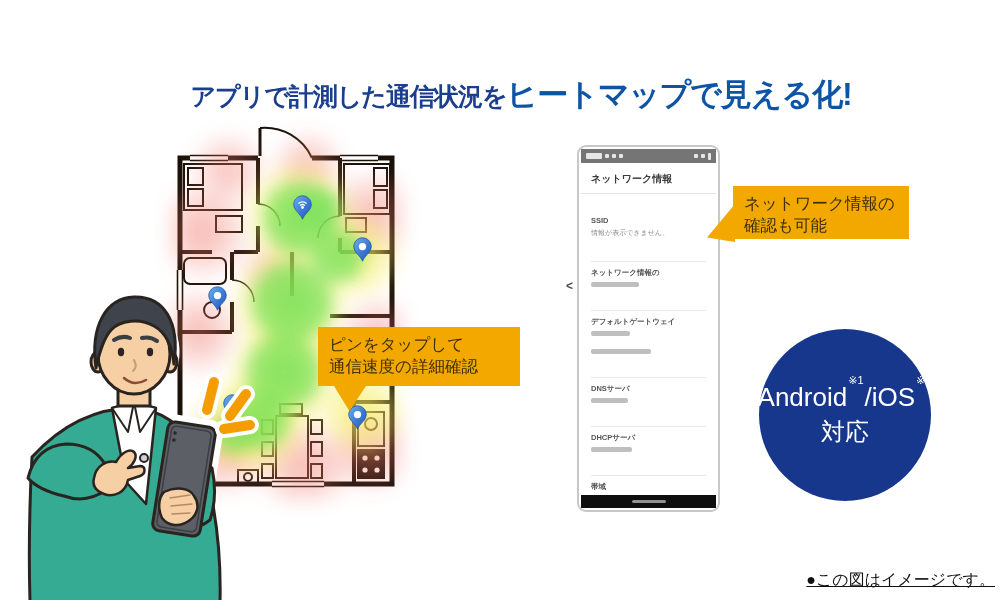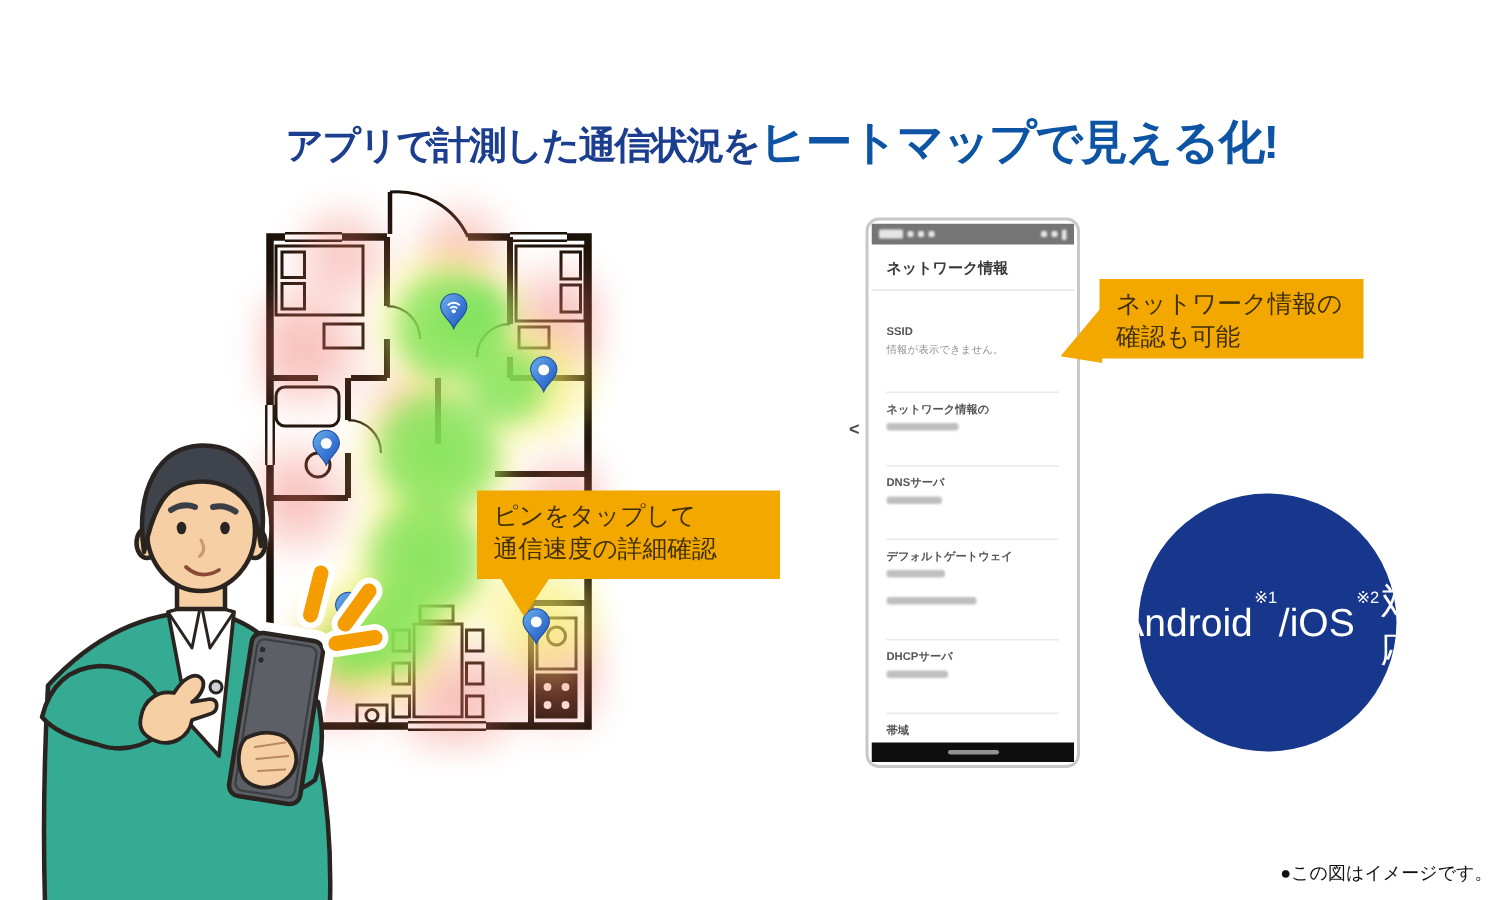--- a/index.html
+++ b/index.html
@@ -75,27 +75,27 @@
   .f-chevron{font-size:9px;font-weight:bold;color:#333;}
   .f-value{font-size:7px;color:#909090;margin-top:3px;}
   .f-masked{height:5px;background:#BFBFBF;border-radius:2px;margin-top:4px;filter:blur(.7px);}
   .f-masked.gap{margin-top:13px;}
   .navbar{height:13px;background:#0E0E0E;display:flex;align-items:center;justify-content:center;flex:none;}
   .nav-pill{width:34px;height:3px;background:#919191;border-radius:2px;}
   .carousel-left{position:absolute;left:566px;top:279px;font-size:12px;font-weight:bold;color:#4A4A4A;z-index:4;}
 
   
   .badge{position:absolute;left:759px;top:329px;width:172px;height:172px;border-radius:50%;background:#17378C;
-         color:#fff;display:flex;flex-direction:row;align-items:center;justify-content:center;z-index:2;}
+         color:#fff;display:flex;flex-direction:column;align-items:center;justify-content:center;z-index:2;}
   .badge-line1{font-size:26px;letter-spacing:0;}
   .badge-line1 sup{font-size:11px;position:relative;top:-12px;margin:0 1px;}
   .badge-line2{font-size:24px;margin-top:3px;}
 
   
-  .footnote{position:absolute;right:5px;bottom:9px;font-size:12px;color:#111;}
+  .footnote{position:absolute;right:5px;bottom:9px;font-size:16px;color:#111;text-decoration:underline;}
 </style>
 </head>
 <body>
 
 <div class="page">
 
   <svg width="0" height="0" style="position:absolute">
     <defs>
       <linearGradient id="pinGrad" x1="0" y1="0" x2="1" y2="1">
         <stop offset="0" stop-color="#6FB1E8"></stop>
@@ -280,30 +280,30 @@
             <div class="f-value">情報が表示できません。</div>
           </div>
           <div class="field">
             <div class="f-label">
               <span>ネットワーク情報の</span>
             </div>
             <div class="f-masked" style="width: 42%;"></div>
           </div>
           <div class="field">
             <div class="f-label">
-              <span>DNSサーバ</span>
-            </div>
-            <div class="f-masked" style="width: 32%;"></div>
-          </div>
-          <div class="field">
-            <div class="f-label">
               <span>デフォルトゲートウェイ</span>
             </div>
             <div class="f-masked" style="width: 34%;"></div>
             <div class="f-masked gap" style="width: 52%;"></div>
+          </div>
+          <div class="field">
+            <div class="f-label">
+              <span>DNSサーバ</span>
+            </div>
+            <div class="f-masked" style="width: 32%;"></div>
           </div>
           <div class="field">
             <div class="f-label">
               <span>DHCPサーバ</span>
             </div>
             <div class="f-masked" style="width: 36%;"></div>
           </div>
           <div class="field">
             <div class="f-label">
               <span>帯域</span>

